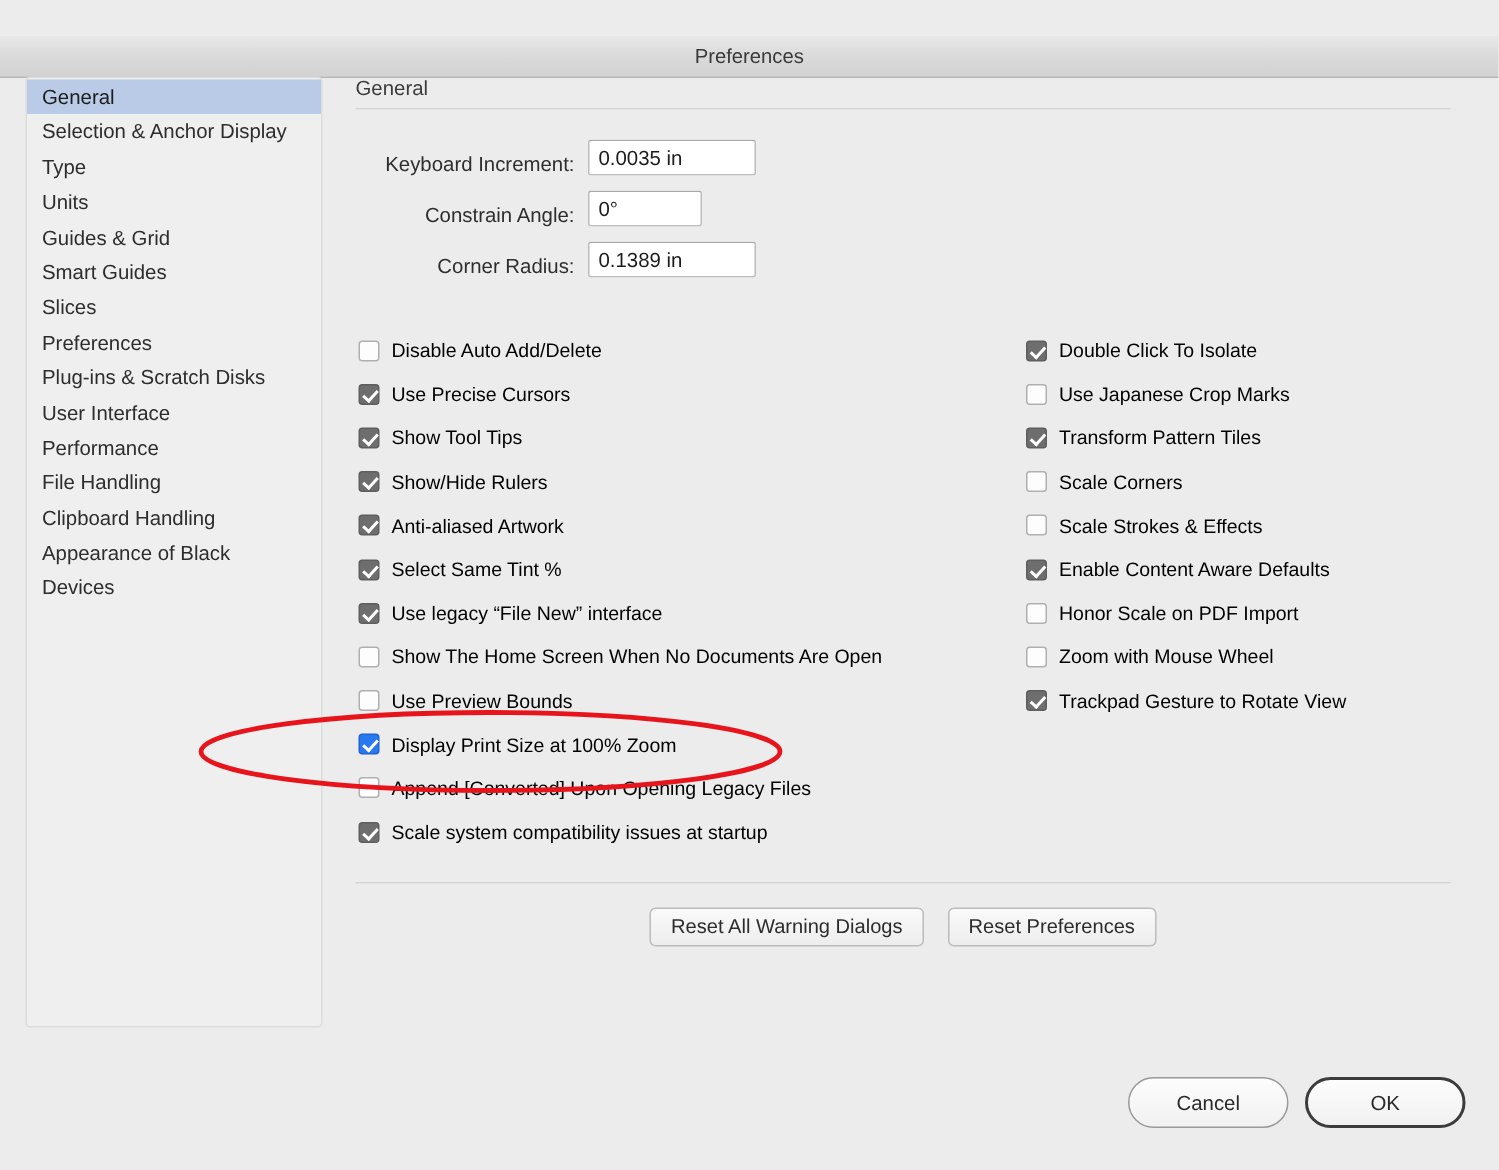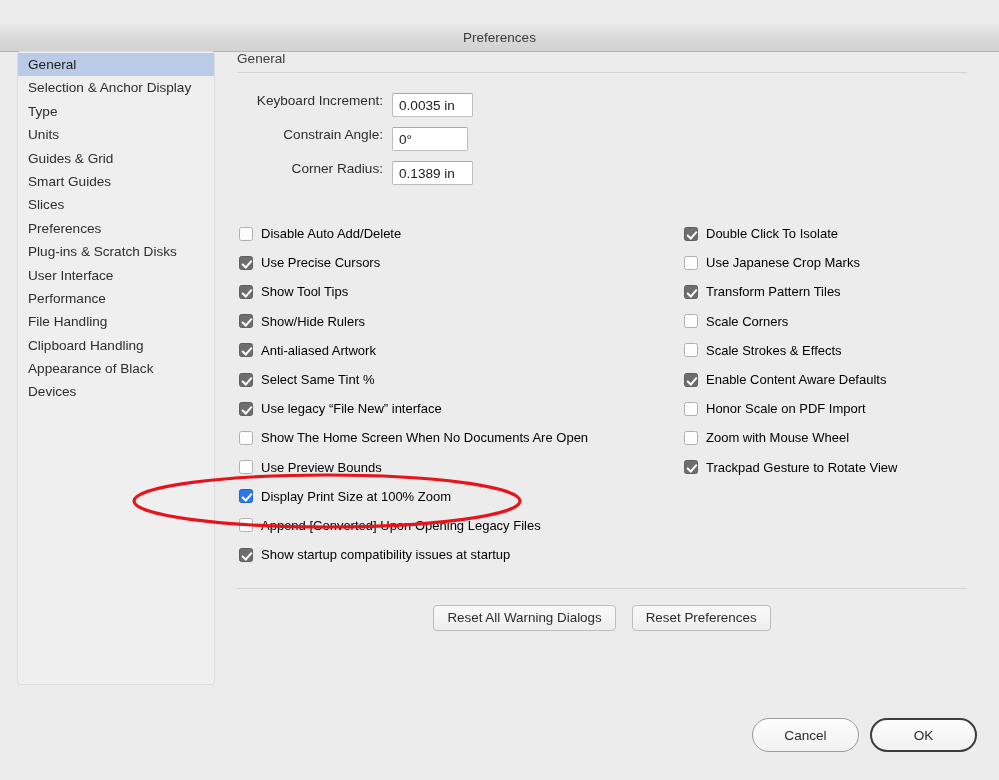--- a/index.html
+++ b/index.html
@@ -82,21 +82,21 @@
     background: #d5d5d5;
     width: 730px;
   }
 
   
   .fields {
     margin-top: 20px;
   }
   .field-row {
     display: flex;
-    align-items: flex-start;
+    align-items: flex-end;
     margin-bottom: 10px;
   }
   .field-label {
     width: 146px;
     text-align: right;
     font-size: 13.6px;
     color: #2e2e2e;
     padding-right: 9px;
   }
   .field-input {
@@ -105,21 +105,21 @@
     border-top-color: #a8a8a8;
     border-radius: 2px;
     font-family: "Liberation Sans", sans-serif;
     font-size: 13.6px;
     color: #1c1c1c;
     padding: 3px 6px;
     box-sizing: border-box;
     height: 24px;
     outline: none;
   }
-  .w-wide  { width: 81px; }
+  .w-wide  { width: 112px; }
   .w-med   { width: 76px; }
 
   
   .cb-columns {
     position: absolute;
     left: 0; top: 168px;
     width: 730px;
   }
   .cb-col {
     position: absolute;
@@ -317,21 +317,21 @@
         <div class="cb-row">
           <span class="cb-box on-blue"></span>
           <span class="cb-label">Display Print Size at 100% Zoom</span>
         </div>
         <div class="cb-row">
           <span class="cb-box off"></span>
           <span class="cb-label">Append [Converted] Upon Opening Legacy Files</span>
         </div>
         <div class="cb-row">
           <span class="cb-box on"></span>
-          <span class="cb-label">Show startup compatibility issues at startup</span>
+          <span class="cb-label">Scale system compatibility issues at startup</span>
         </div>
       </div>
     <div class="cb-col right">
         <div class="cb-row">
           <span class="cb-box on"></span>
           <span class="cb-label">Double Click To Isolate</span>
         </div>
         <div class="cb-row">
           <span class="cb-box off"></span>
           <span class="cb-label">Use Japanese Crop Marks</span>

